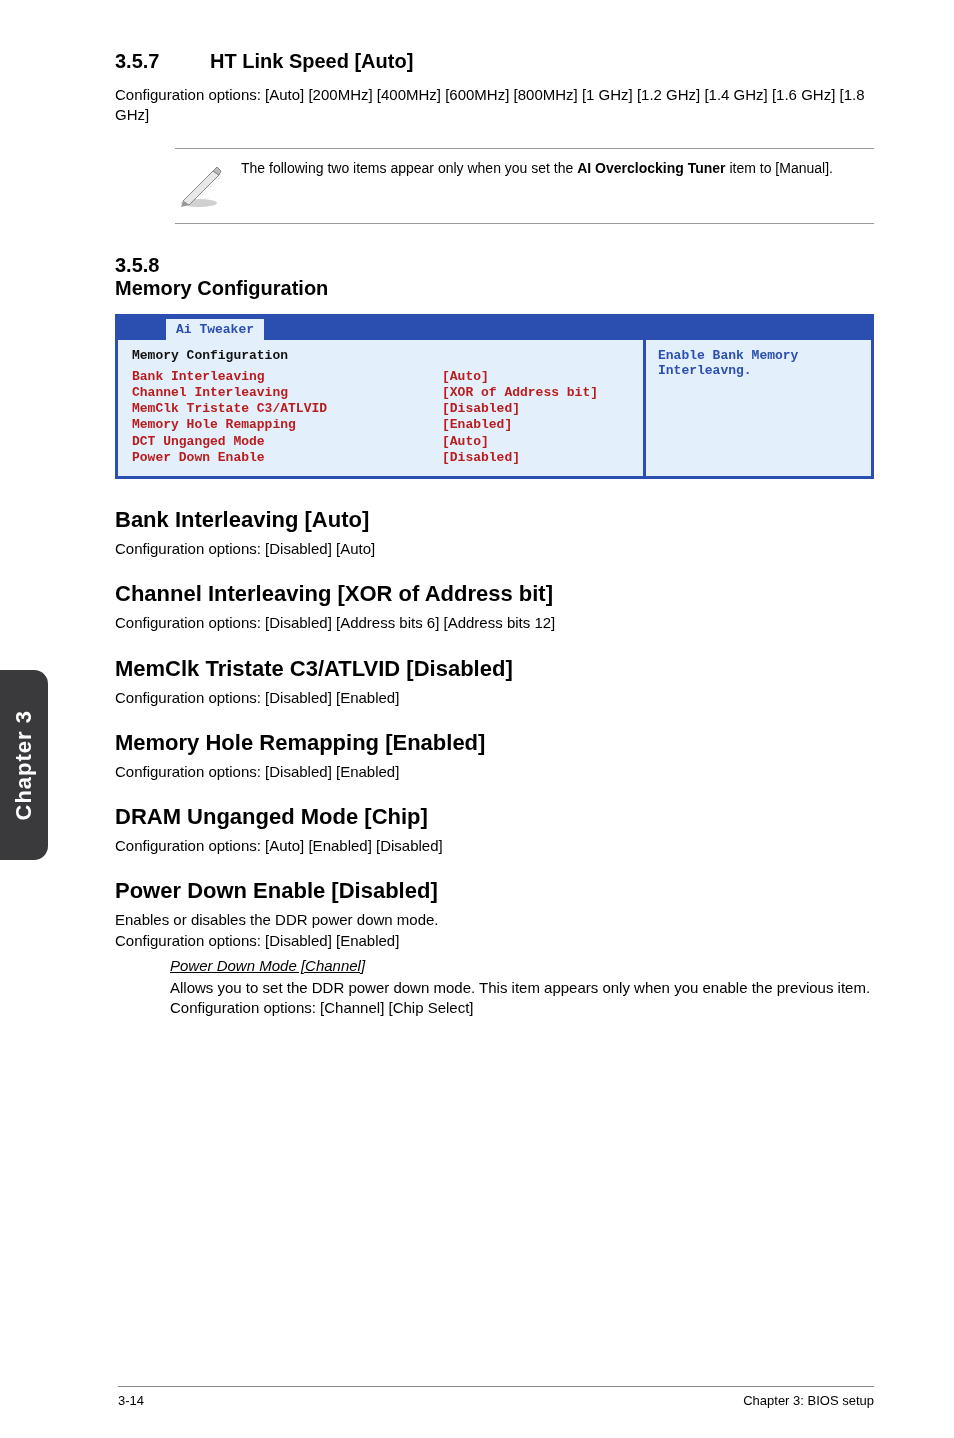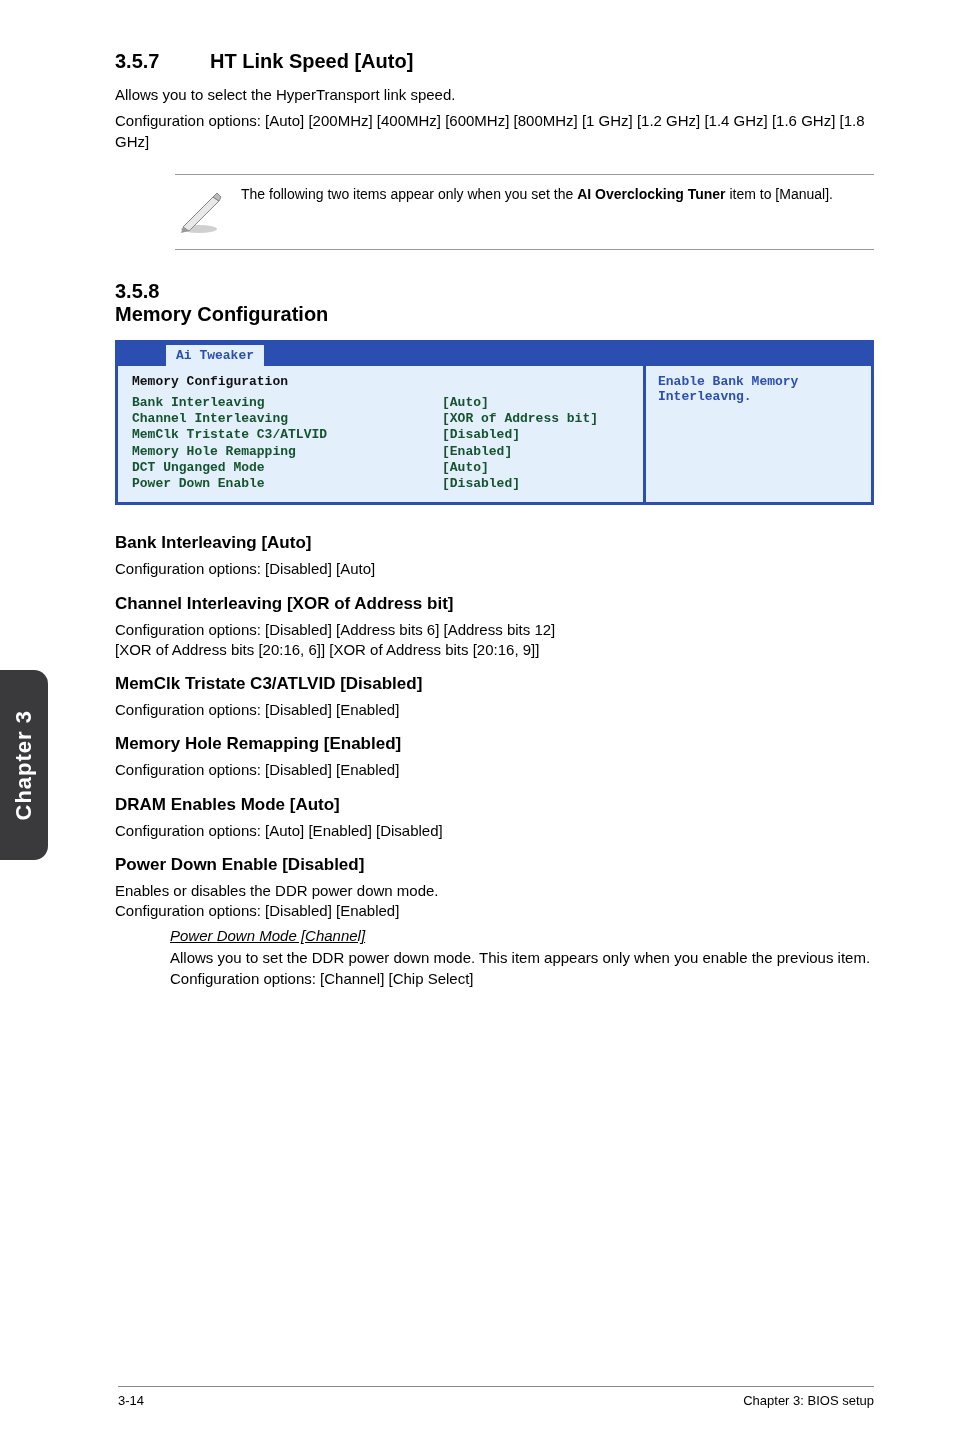--- a/index.html
+++ b/index.html
@@ -89,36 +89,36 @@
     color: #2a4fb0;
     font-weight: bold;
   }
   .bios-heading {
     color: #111;
     font-weight: bold;
     margin-bottom: 6px;
   }
   .bios-line {
     display: flex;
-    color: #14532d;
+    color: #b91c1c;
     font-weight: bold;
     line-height: 1.25;
     align-items: center;
   }
   .bios-label { width: 310px; }
   .bios-val {}
   .dashed-bottom {
     border-bottom: 3px dashed #2a4fb0;
     height: 0;
     margin: 0 -3px -3px -3px;
   }
   .sub-title {
     font-weight: bold;
-    font-size: 17px;
-    margin-top: 14px;
+    font-size: 22px;
+    margin-top: 22px;
     margin-bottom: 6px;
   }
   .indent-block {
     margin-left: 55px;
     margin-top: 5px;
   }
   .indent-title {
     text-decoration: underline;
     font-style: italic;
     font-size: 15px;
@@ -159,21 +159,20 @@
 </style>
 </head>
 <body>
 
 <div class="content">
 
   <div class="sec-head">
     <div class="sec-num">3.5.7</div>
     <div class="sec-title">HT Link Speed [Auto]</div>
   </div>
-  <div class="body-text">Allows you to select the HyperTransport link speed.</div>
   <div class="body-text">Configuration options: [Auto] [200MHz] [400MHz] [600MHz] [800MHz] [1 GHz] [1.2 GHz] [1.4 GHz] [1.6 GHz] [1.8 GHz]</div>
 
   <div class="note-box">
     <div class="note-icon">
       <svg viewBox="0 0 48 48" width="48" height="48">
         <ellipse cx="24" cy="42" rx="18" ry="4" fill="#d0d0d0"></ellipse>
         <path d="M8 40 L38 10 L44 14 L14 44 Z" fill="#e8e8e8" stroke="#888" stroke-width="1"></path>
         <path d="M38 10 L42 6 L46 10 L44 14 Z" fill="#bbb" stroke="#888" stroke-width="1"></path>
         <path d="M8 40 L6 46 L14 44 Z" fill="#999"></path>
       </svg>
@@ -223,29 +222,28 @@
       <div class="bios-right">Enable Bank Memory Interleavng.</div>
     </div>
     <div class="dashed-bottom"></div>
   </div>
 
   <div class="sub-title">Bank Interleaving [Auto]</div>
   <div class="body-text">Configuration options: [Disabled] [Auto]</div>
 
   <div class="sub-title">Channel Interleaving [XOR of Address bit]</div>
   <div class="body-text" style="margin-bottom:0">Configuration options: [Disabled] [Address bits 6] [Address bits 12]</div>
-  <div class="body-text">[XOR of Address bits [20:16, 6]] [XOR of Address bits [20:16, 9]]</div>
 
   <div class="sub-title">MemClk Tristate C3/ATLVID [Disabled]</div>
   <div class="body-text">Configuration options: [Disabled] [Enabled]</div>
 
   <div class="sub-title">Memory Hole Remapping [Enabled]</div>
   <div class="body-text">Configuration options: [Disabled] [Enabled]</div>
 
-  <div class="sub-title">DRAM Enables Mode [Auto]</div>
+  <div class="sub-title">DRAM Unganged Mode [Chip]</div>
   <div class="body-text">Configuration options: [Auto] [Enabled] [Disabled]</div>
 
   <div class="sub-title">Power Down Enable [Disabled]</div>
   <div class="body-text" style="margin-bottom:0">Enables or disables the DDR power down mode.</div>
   <div class="body-text">Configuration options: [Disabled] [Enabled]</div>
 
   <div class="indent-block">
     <div class="indent-title">Power Down Mode [Channel]</div>
     <div class="body-text">Allows you to set the DDR power down mode. This item appears only when you enable the previous item. Configuration options: [Channel] [Chip Select]</div>
   </div>

